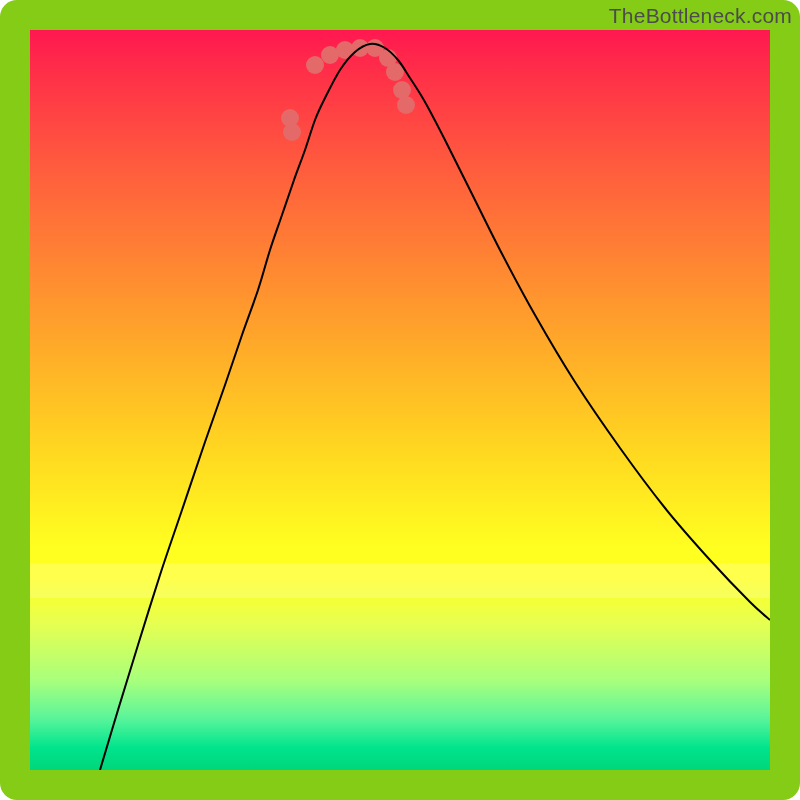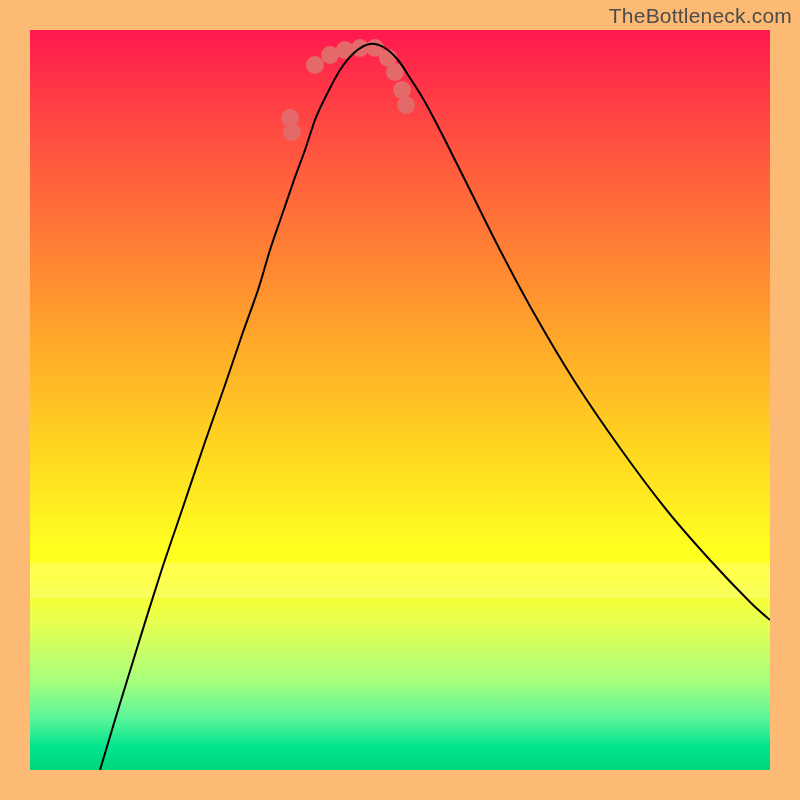--- a/index.html
+++ b/index.html
@@ -5,22 +5,23 @@
   html, body {
     margin: 0;
     padding: 0;
     width: 800px;
     height: 800px;
     overflow: hidden;
   }
   .outer-frame {
     width: 800px;
     height: 800px;
-    background: #fdba74;
+    background: #84cc16;
     position: relative;
+    border-radius: 17px;
   }
   .plot-area {
     position: absolute;
     left: 30px;
     top: 30px;
     width: 740px;
     height: 740px;
     background: linear-gradient(to bottom,
       #ff1850 0%,
       #ff3048 6%,

